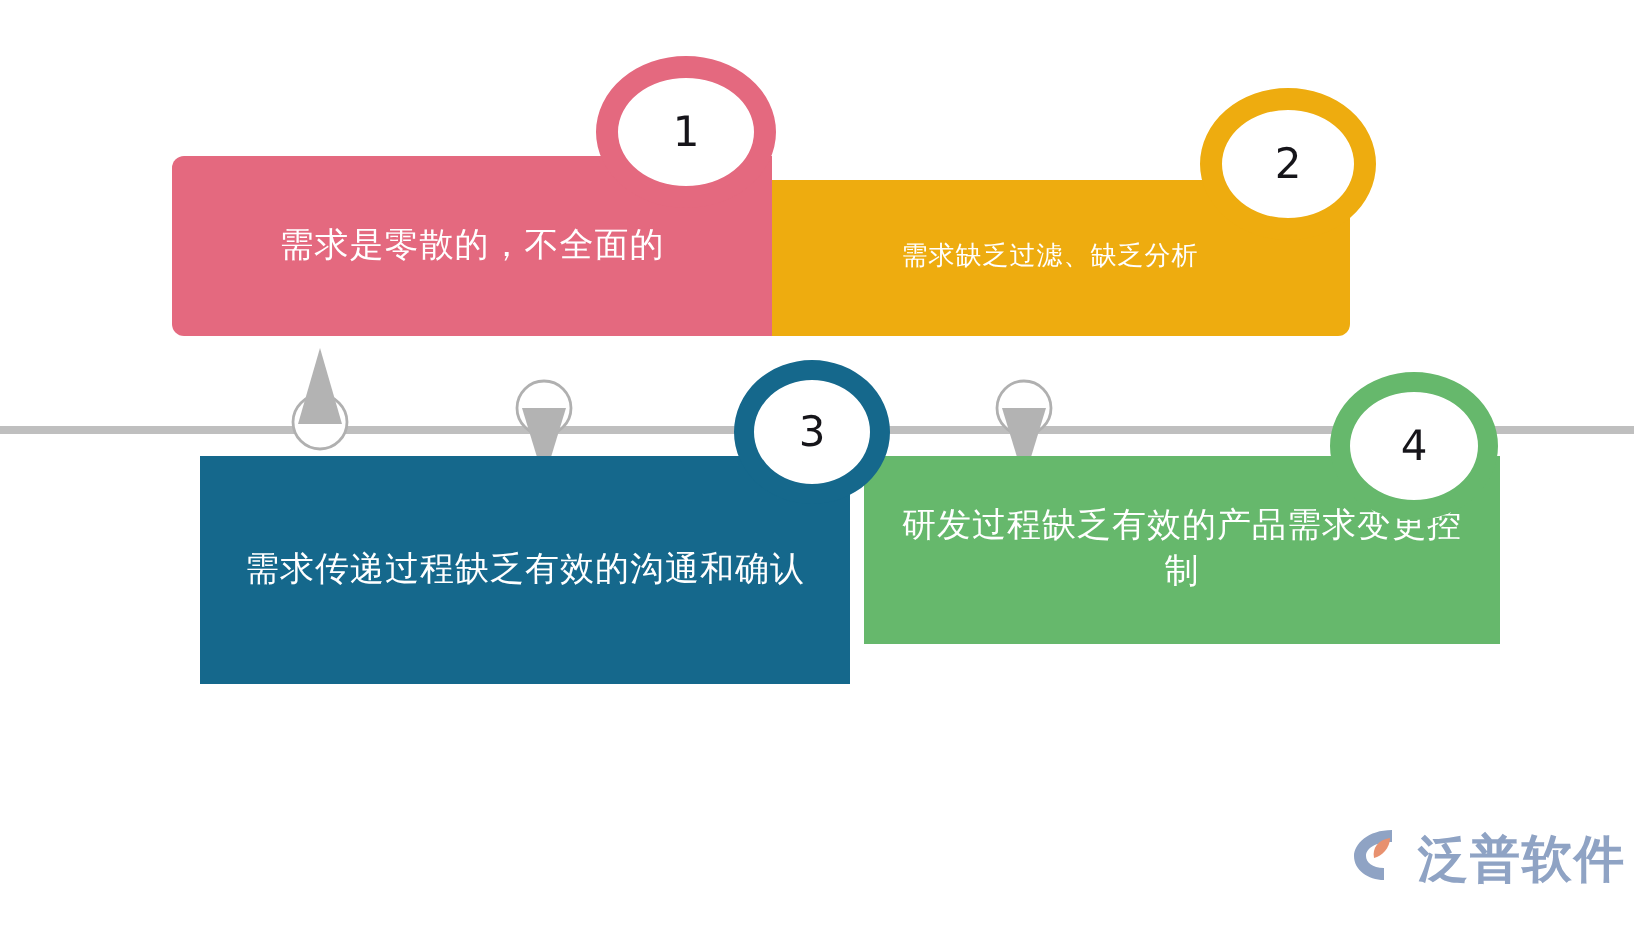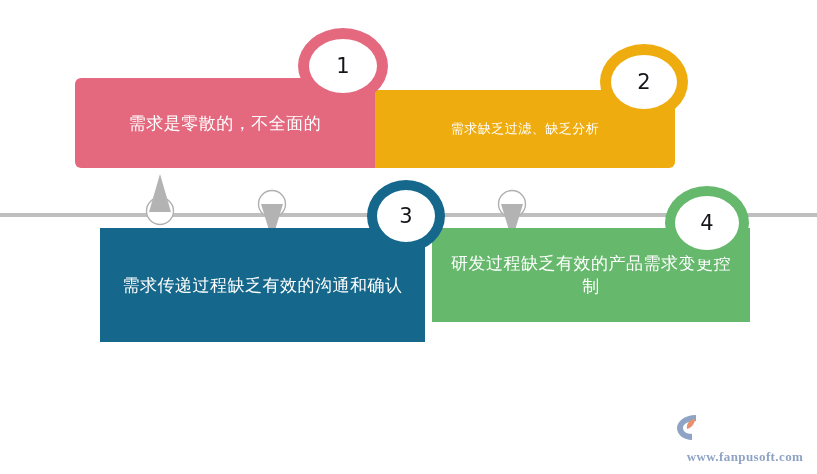--- a/index.html
+++ b/index.html
@@ -51,21 +51,21 @@
     padding: 4px 14px;
   }
   .box-text {
     display: block;
     width: 100%;
     font-weight: 400;
     letter-spacing: .5px;
   }
 
   .box-1 {
-    left: 75px;  top: 78px;  width: 300px; height: 90px;
+    left: 86px;  top: 78px;  width: 300px; height: 90px;
     background: #e4697f;
     border-radius: 6px 0 0 6px;
     font-size: 17px;
     z-index: 5;
   }
   .box-2 {
     left: 375px; top: 90px;  width: 300px; height: 78px;
     background: #eeac0f;
     border-radius: 0 6px 6px 0;
     font-size: 13px;
@@ -207,17 +207,17 @@
   </div>
 
   <div class="watermark">
     <div class="wm-row">
       <span>
         <svg width="30" height="30" viewBox="0 0 30 30">
           <path d="M21 3 C9 3 2 10 2 16 C2 23 9 28 17 28 L17 22 C11 22 8 19 8 16 C8 12 13 9 21 9 Z" fill="#8fa3c4"></path>
           <path d="M20 7 C14 8 11 12 12 17 C16 16 20 12 20 7 Z" fill="#e8916f"></path>
         </svg>
       </span>
+      <span class="wm-text">泛普软件</span>
     </div>
-    <div class="wm-url">www.fanpusoft.com</div>
   </div>
 
 </div>
 
 </body></html>

